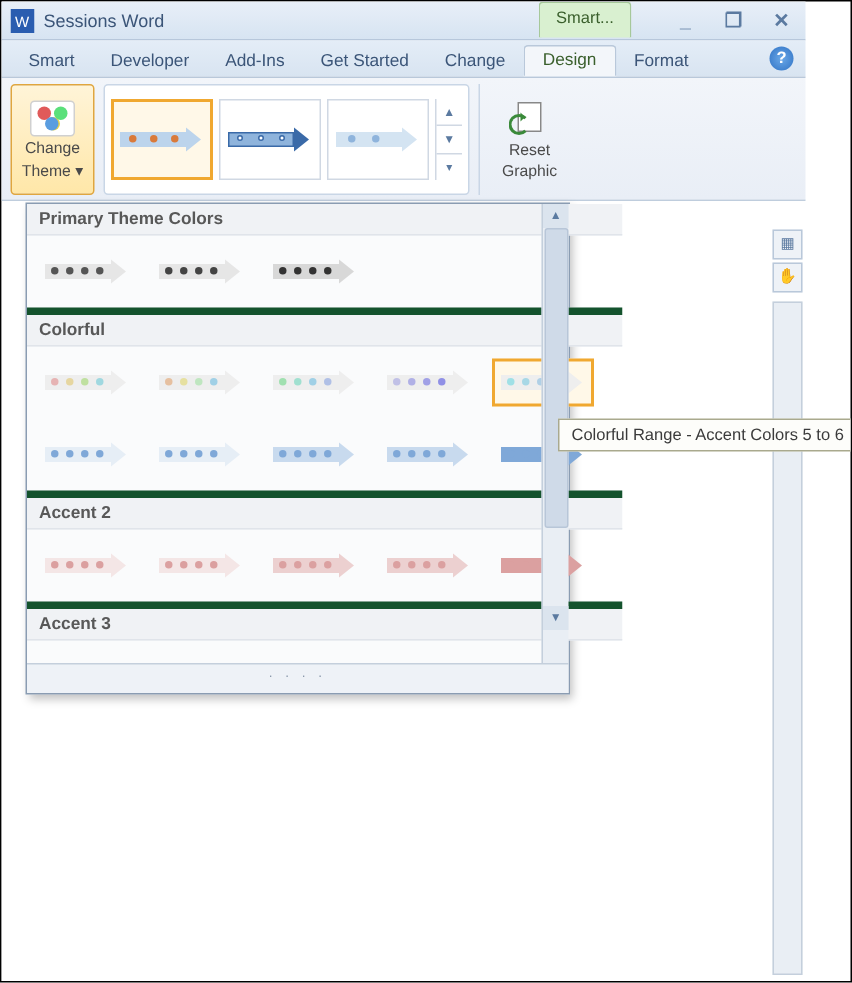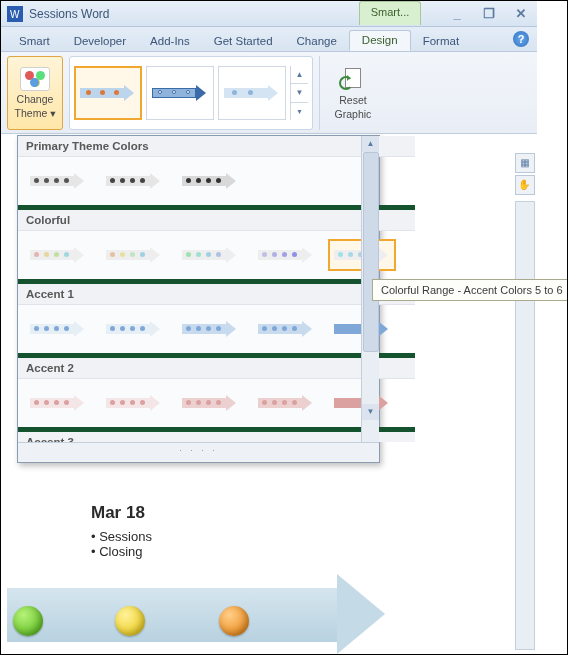--- a/index.html
+++ b/index.html
@@ -260,21 +260,20 @@
             <div class="mini-arrow">
               <div class="shaft" style="background: rgb(238, 238, 238);"></div>
               <div class="head" style="border-left-color: rgb(238, 238, 238);"></div>
               <span class="d" style="left: 4px; background: rgb(160, 224, 230);"></span>
               <span class="d" style="left: 14px; background: rgb(168, 216, 230);"></span>
               <span class="d" style="left: 24px; background: rgb(176, 208, 230);"></span>
               <span class="d" style="left: 34px; background: rgb(184, 200, 230);"></span>
             </div>
           </div>
         </div>
-        <div class="gd-section-head">Accent 1</div>
         <div class="gd-row">
           <div class="gd-item">
             <div class="mini-arrow">
               <div class="shaft" style="background: rgb(230, 238, 246);"></div>
               <div class="head" style="border-left-color: rgb(230, 238, 246);"></div>
               <span class="d" style="left: 4px; background: rgb(127, 168, 216);"></span>
               <span class="d" style="left: 14px; background: rgb(127, 168, 216);"></span>
               <span class="d" style="left: 24px; background: rgb(127, 168, 216);"></span>
               <span class="d" style="left: 34px; background: rgb(127, 168, 216);"></span>
             </div>
@@ -384,30 +383,14 @@
   </div>
 
   <div class="tooltip">Colorful Range - Accent Colors 5 to 6</div>
 
   <div class="right-icons">
     <div>▦</div>
     <div>✋</div>
   </div>
   <div class="right-scroll"></div>
 
-  <div class="doc">
-    <div class="doc-inner">
-      <div class="doc-date">Mar 18</div>
-      <div class="doc-bullets">
-        <div>Sessions</div>
-        <div>Closing</div>
-      </div>
-    </div>
-    <div class="smartart">
-      <div class="big-arrow-body"></div>
-      <div class="big-arrow-head"></div>
-      <div class="big-dot g"></div>
-      <div class="big-dot y"></div>
-      <div class="big-dot o"></div>
-    </div>
-  </div>
 
 </div>
 
 </body></html>

